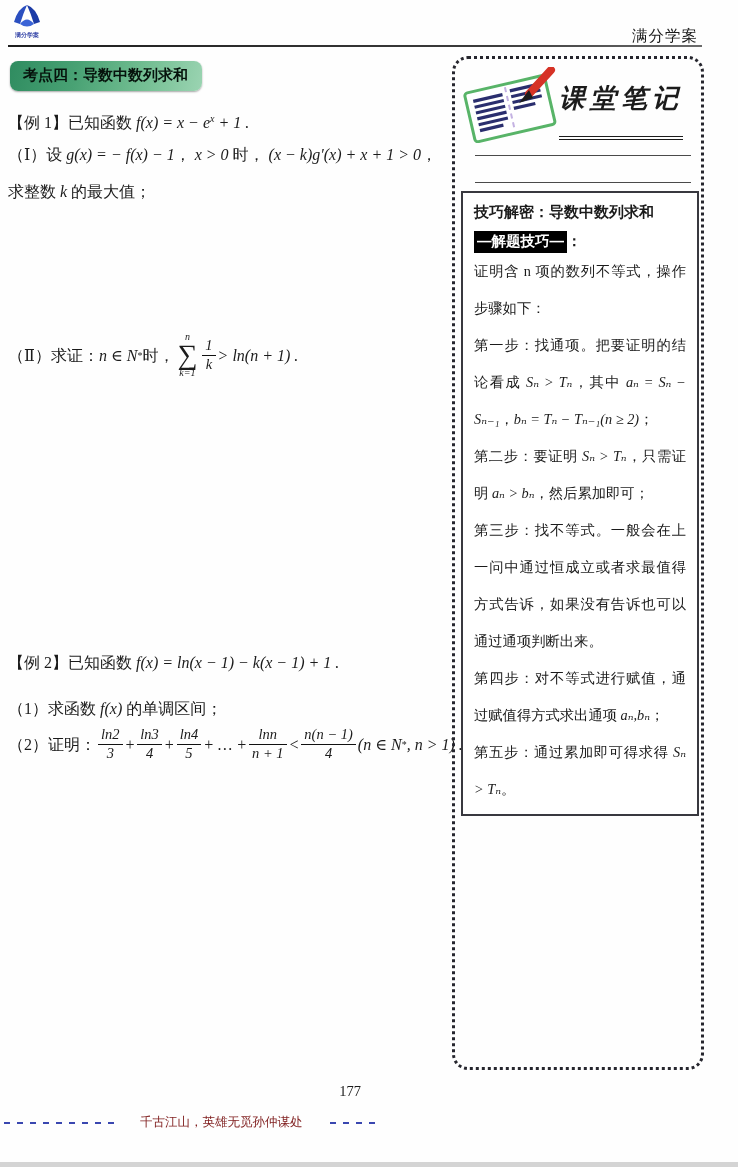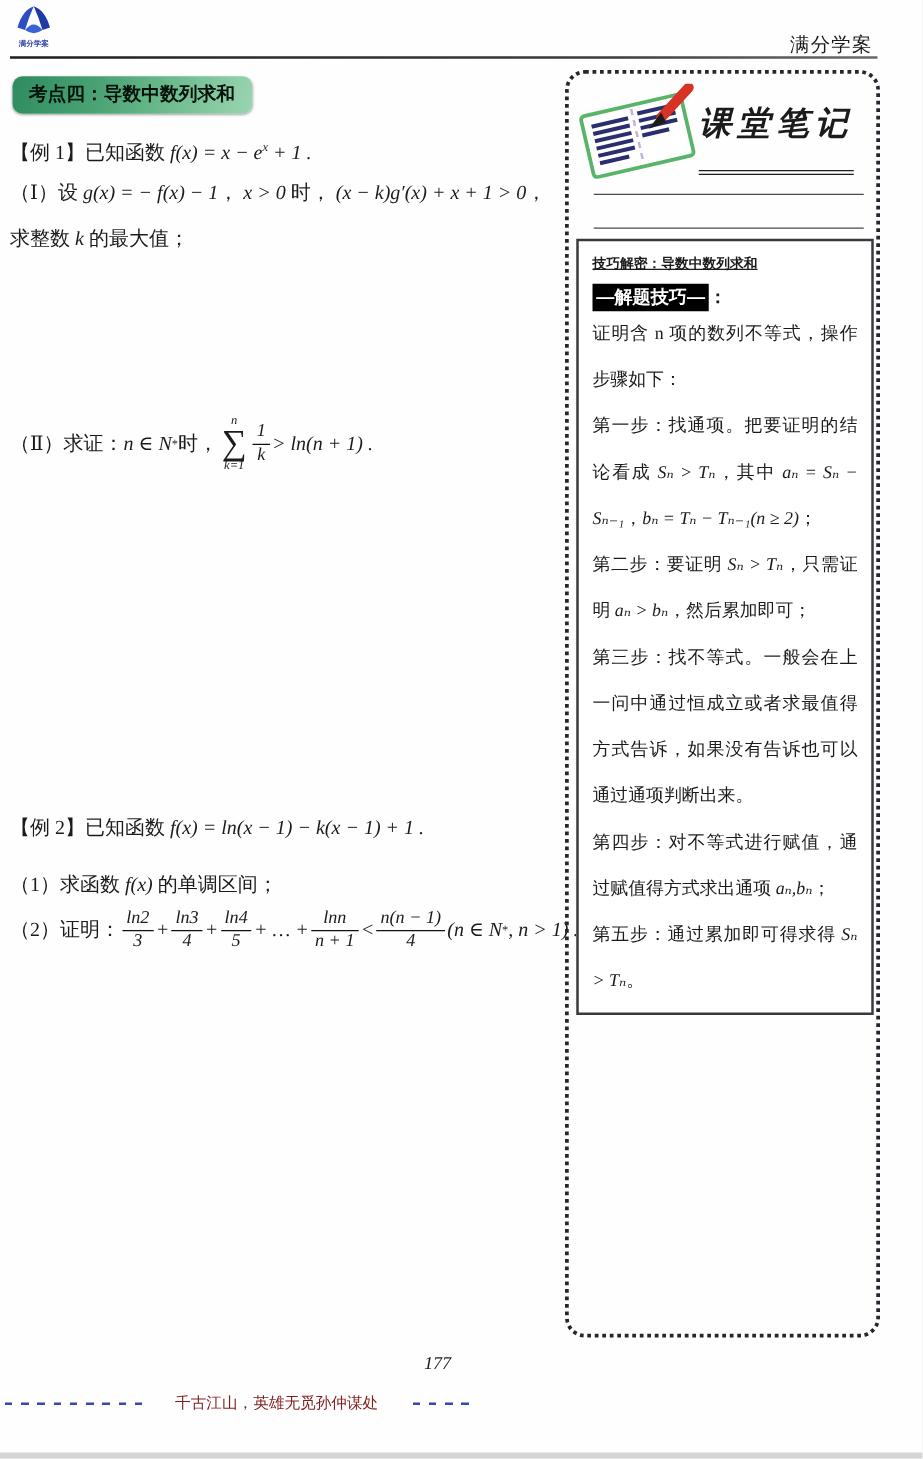--- a/index.html
+++ b/index.html
@@ -34,31 +34,31 @@
 
   
   .panel{position:absolute;left:452px;top:56px;width:252px;height:1014px;box-sizing:border-box;
          border:3px dotted #26262e;border-radius:16px;}
   .notes-title{position:absolute;left:104px;top:22px;font-size:26px;font-weight:bold;font-style:italic;
                letter-spacing:5px;border-bottom:4px double #1c1c1c;padding-bottom:20px;}
   .note-line{position:absolute;left:20px;width:216px;border-top:1.8px solid #4a4a4a;height:0;}
   .tips-box{position:absolute;left:6px;top:132px;width:238px;min-height:618px;box-sizing:border-box;
             border:2px solid #38383f;padding:8px 11px 6px 11px;background:#fff;}
   .tips-heading{font-family:"Liberation Sans","DejaVu Sans",sans-serif;font-weight:bold;
-                font-size:11px;margin:2px 0 0 0;text-decoration:underline;}
+                font-size:15px;margin:2px 0 0 0;}
   .tips-tagline{margin:9px 0 0 0;font-family:"Liberation Sans","DejaVu Sans",sans-serif;
                 font-weight:bold;font-size:14.5px;}
   .tag{background:#000;color:#fff;padding:1px 3px 2px 3px;display:inline-block;}
   .tips-p{margin:0;font-size:14.3px;line-height:37px;text-align:justify;}
 
   
   .notebook{position:absolute;left:8px;top:8px;}
 
   
-  .page-number{position:absolute;left:310px;top:1083px;width:80px;text-align:center;font-size:14.5px;font-style:italic;}
+  .page-number{position:absolute;left:310px;top:1083px;width:80px;text-align:center;font-size:14.5px;}
   .footer-quote{position:absolute;left:140px;top:1114px;font-size:12.5px;color:#7f1d1d;
                 font-family:"Liberation Sans","DejaVu Sans",sans-serif;}
   .dash{position:absolute;top:1122px;height:2px;
         background:repeating-linear-gradient(90deg,#3a47b0 0 6px,transparent 6px 13px);}
   .dash-left{left:4px;width:114px;}
   .dash-right{left:330px;width:48px;}
   .scan-edge{position:absolute;left:0;bottom:0;width:738px;height:5px;background:#d4d4d4;}
 </style>
 </head>
 <body>

